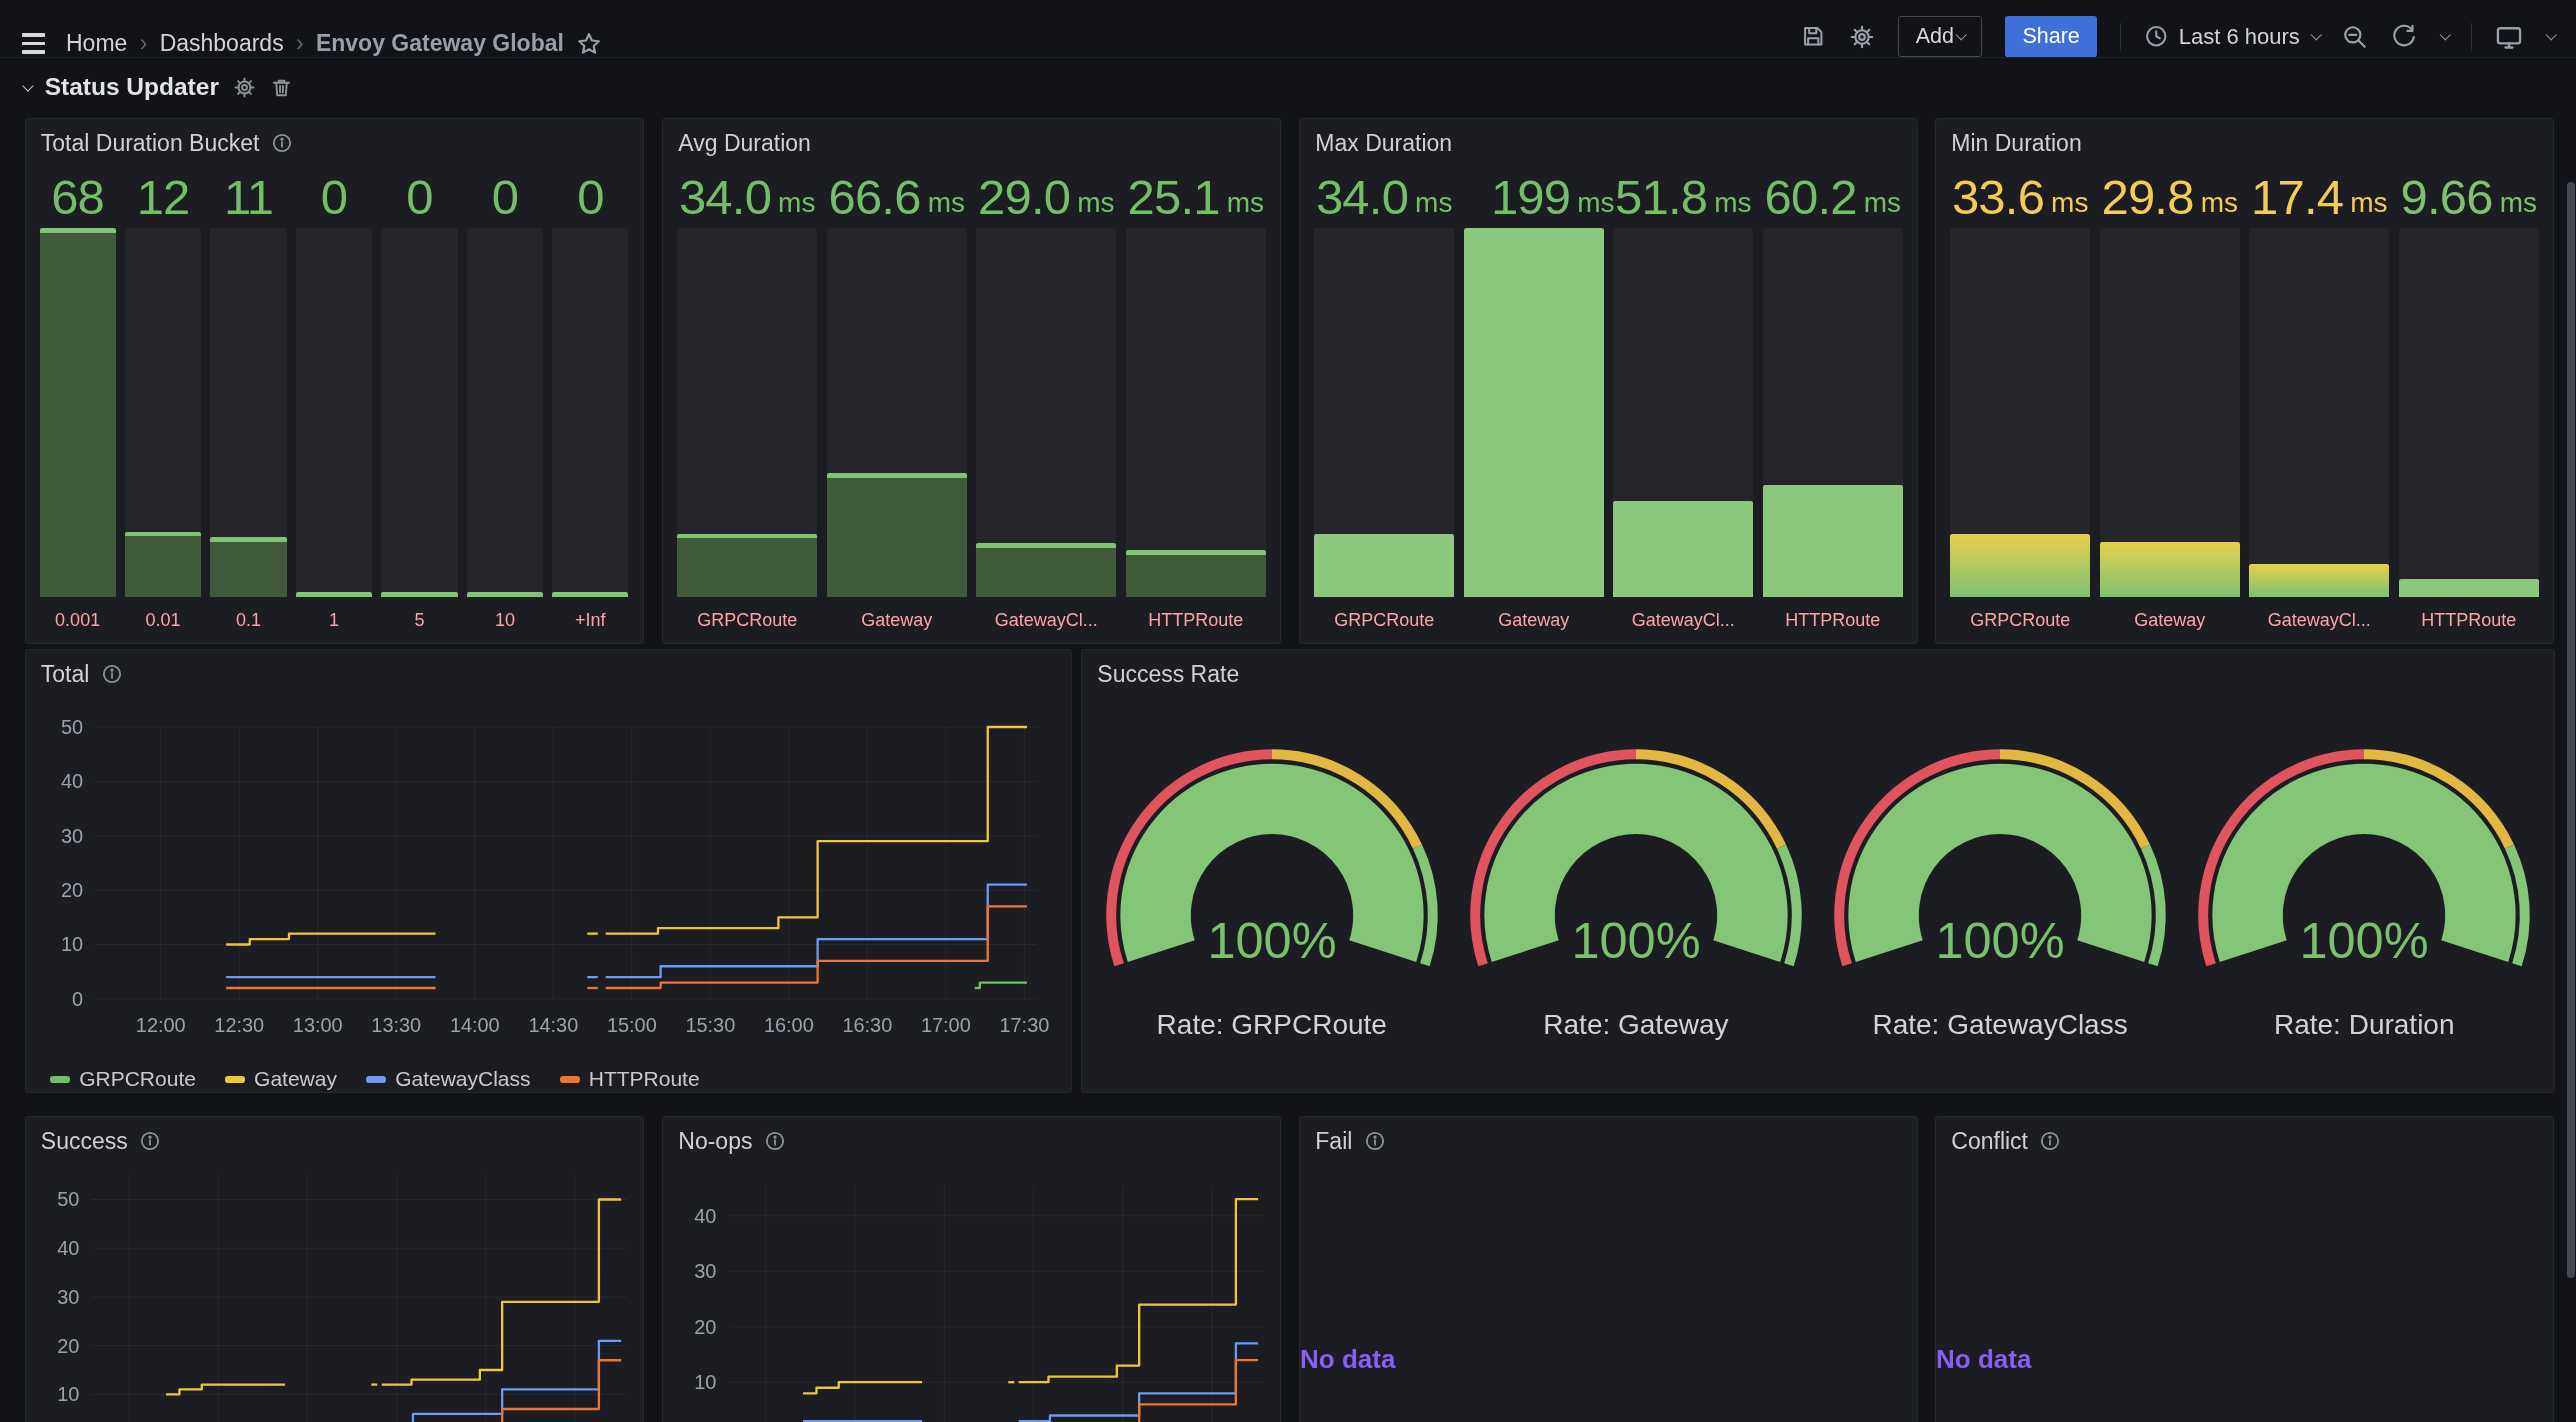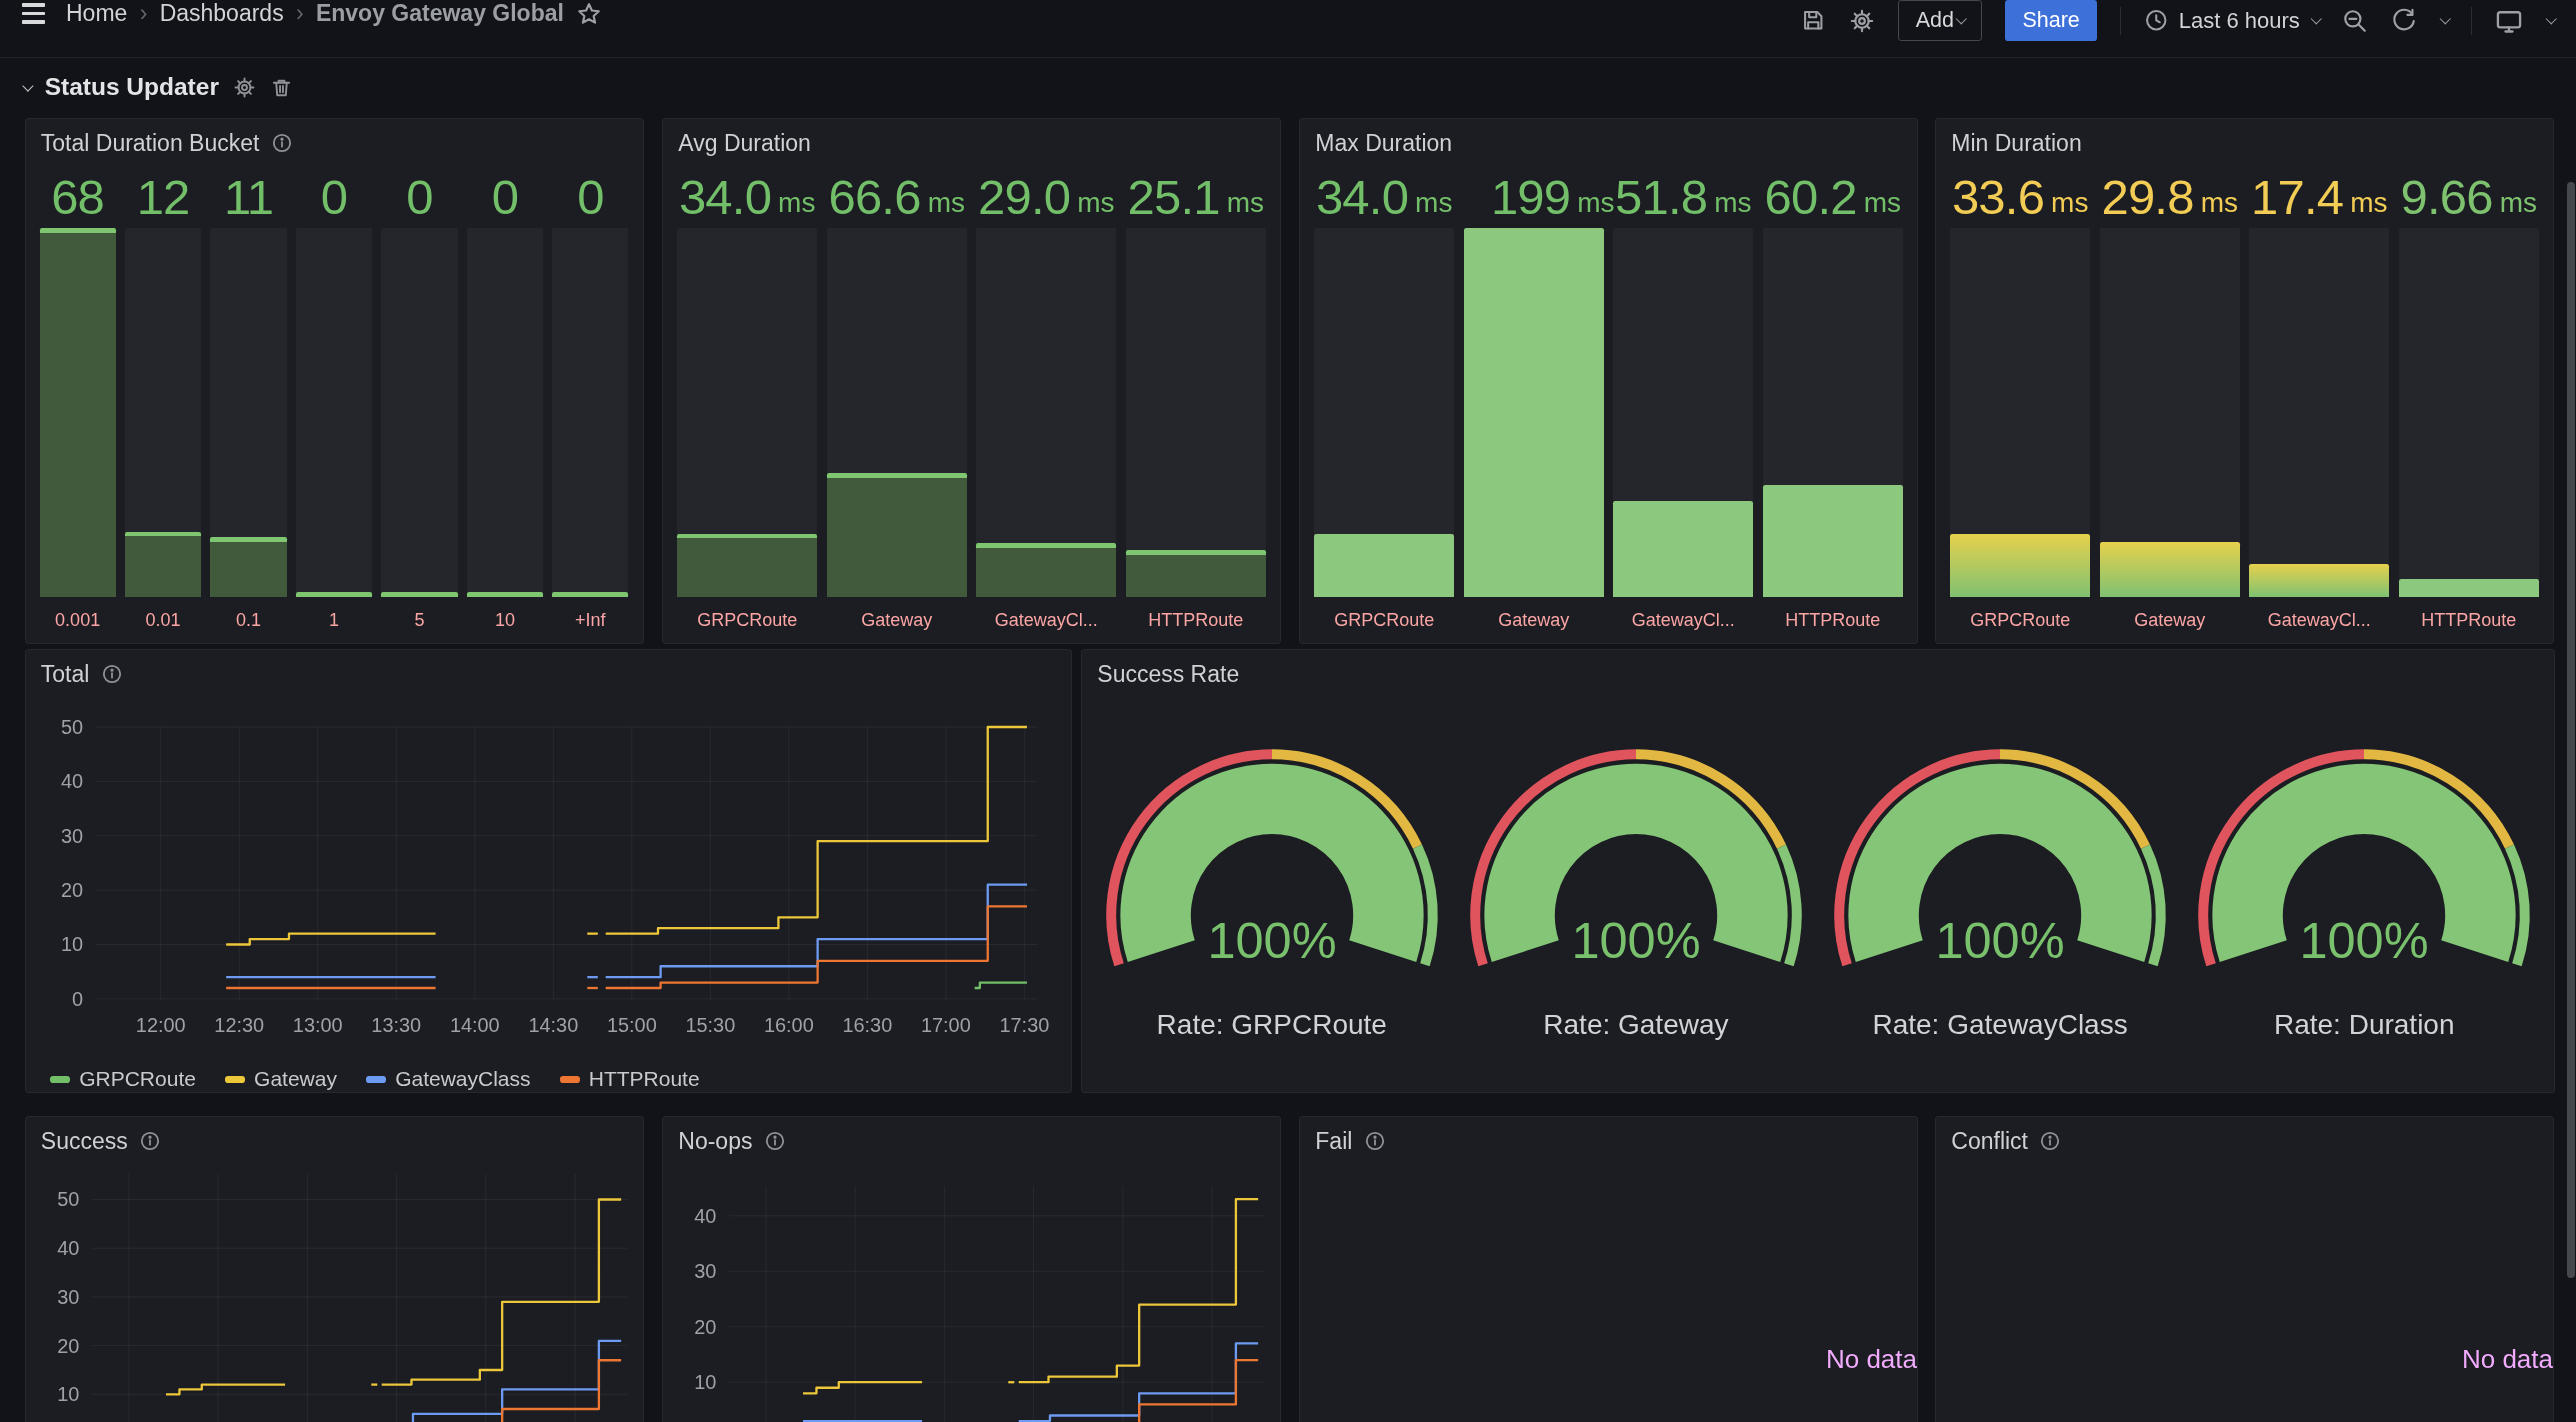--- a/index.html
+++ b/index.html
@@ -2,21 +2,21 @@
 <html style="font-size:12.3px"><head>
 <meta charset="utf-8">
 <style>
   * { box-sizing: border-box; margin: 0; padding: 0; }
   html,body { background:#0f1014; }
   body { font-family:"Liberation Sans","DejaVu Sans",sans-serif; }
   #root { position:relative; width:2576px; height:1423px; background:#111318; overflow:hidden; color:#d0d1d4; }
 
   
   .topbar { position:absolute; top:0; left:0; width:2576px; height:58px; background:#111318;
-            border-bottom:0.8px solid #1f2228; display:flex; align-items:flex-start; justify-content:space-between; padding:0 21.5px; }
+            border-bottom:0.8px solid #1f2228; display:flex; align-items:flex-end; justify-content:space-between; padding:0 21.5px; }
   .tb-left { display:flex; align-items:center; gap:21.5px; }
   .tb-right { display:flex; align-items:center; gap:23px; }
   .iconbtn { background:none; border:none; cursor:pointer; display:flex; align-items:center; justify-content:center; padding:0; }
   .burger { flex-direction:column; gap:5.4px; }
   .burger span { display:block; width:23px; height:3.1px; background:#d8d9da; border-radius:0.8px; }
   .crumbs { display:flex; align-items:center; gap:12.3px; font-size:23px; }
   .crumb { color:#d2d3d6; text-decoration:none; font-weight:500; }
   .crumb.current { color:#9b9ea5; font-weight:700; }
   .sep { color:#62656c; font-size:23px; }
   svg.ic { stroke:#9da0a6; fill:none; stroke-width:2; stroke-linecap:round; stroke-linejoin:round; }
@@ -57,21 +57,21 @@
   .tschart line.grid { stroke:rgba(255,255,255,0.08); stroke-width:1; }
   .legend { position:absolute; left:24.5px; top:417px; display:flex; gap:29px; font-size:21px; color:#c9cacd; }
   .legend .li { display:flex; align-items:center; gap:9.2px; cursor:pointer; }
   .legend .sw { width:20px; height:7px; border-radius:3.1px; }
 
   
   .gauges { position:absolute; top:95px; left:7.7px; right:7.7px; display:flex; }
   .gcol { flex:1; display:flex; flex-direction:column; align-items:center; }
   .glabel { margin-top:34px; font-size:28px; color:#d2d3d6; }
 
-  .nodata { position:absolute; top:227px; left:0; width:100%; text-align:right; font-size:26px; color:#f0abfc; }
+  .nodata { position:absolute; top:227px; left:0; width:100%; text-align:left; font-size:26px; color:#8b5cf6;font-weight:bold; }
 
   .scrollthumb { position:absolute; right:1.5px; top:182px; width:7.7px; height:1096px; border-radius:3.8px; background:#45484e; }
 </style>
 </head>
 <body>
 
 <div id="root">
 
   <div class="topbar">
     <div class="tb-left">

